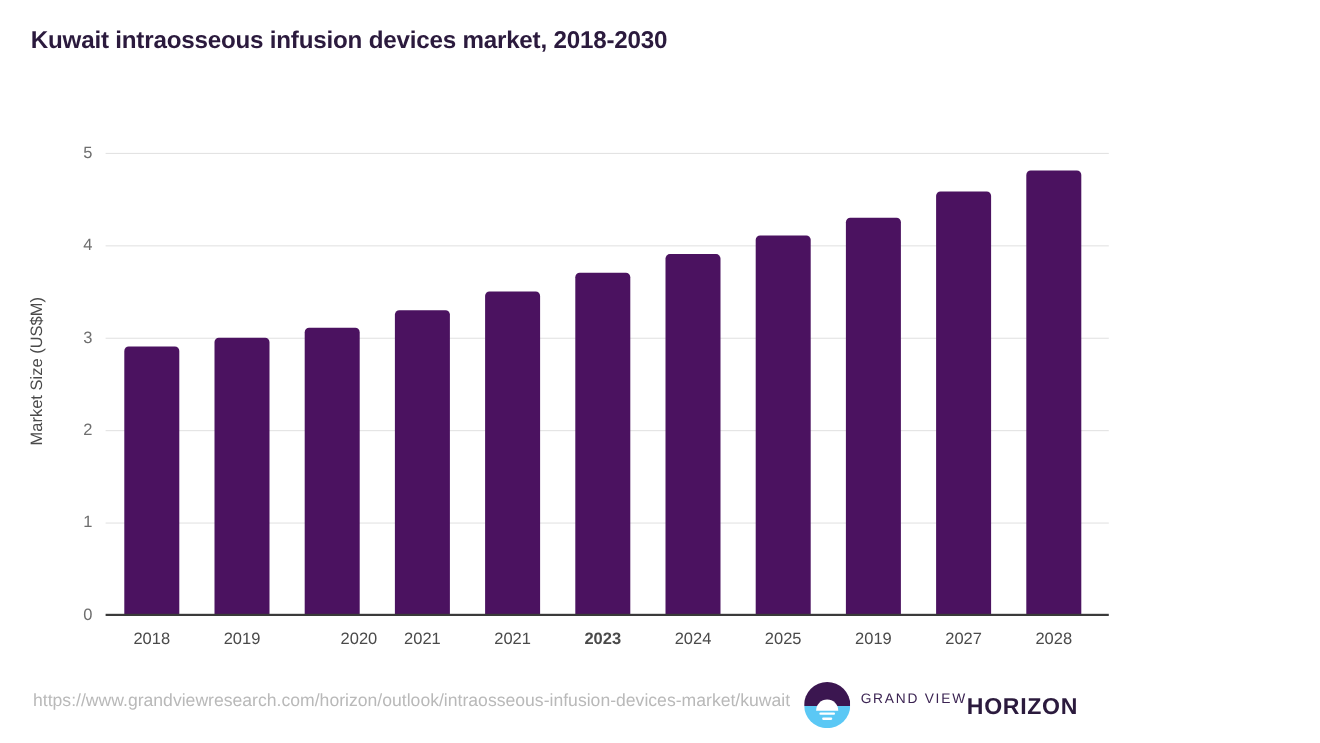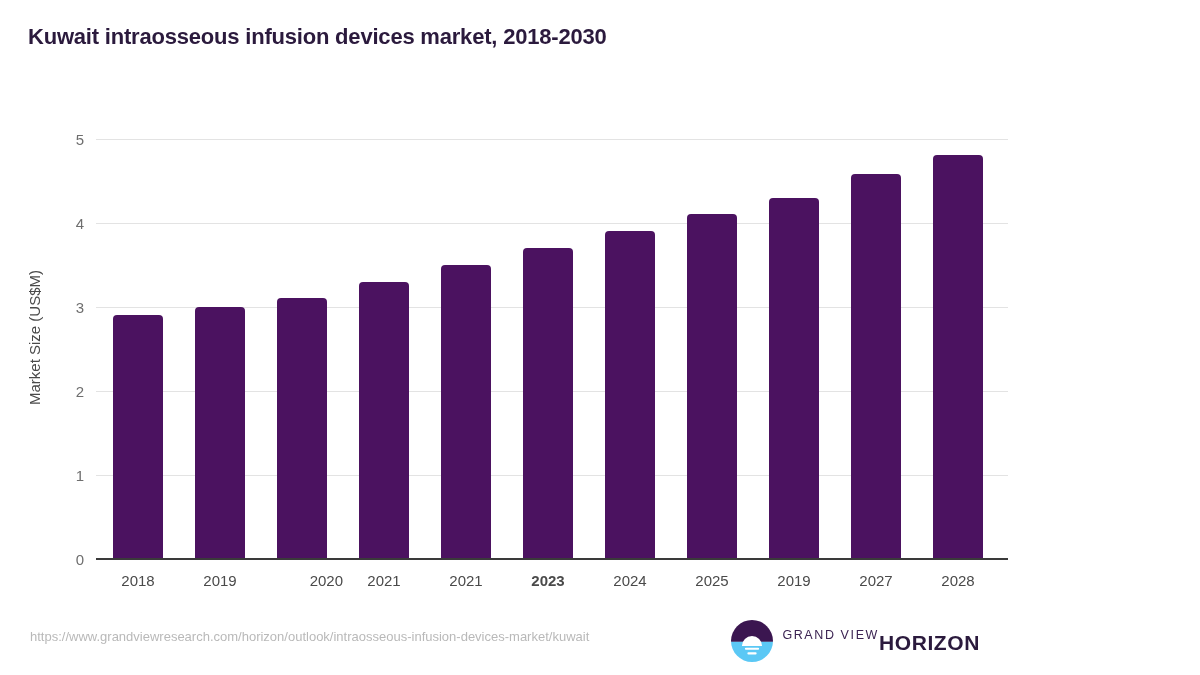--- a/index.html
+++ b/index.html
@@ -99,21 +99,21 @@
     text-align: center;
     font-size: 15px;
     color: #4A4A4A;
   }
 
   
   #source-url {
     position: absolute;
     left: 30px;
     top: 629px;
-    font-size: 13px;
+    font-size: 16px;
     color: #B9B9B9;
     white-space: nowrap;
   }
   #logo {
     position: absolute;
     right: 28px;
     top: 620px;
     display: flex;
     align-items: center;
     gap: 9px;

